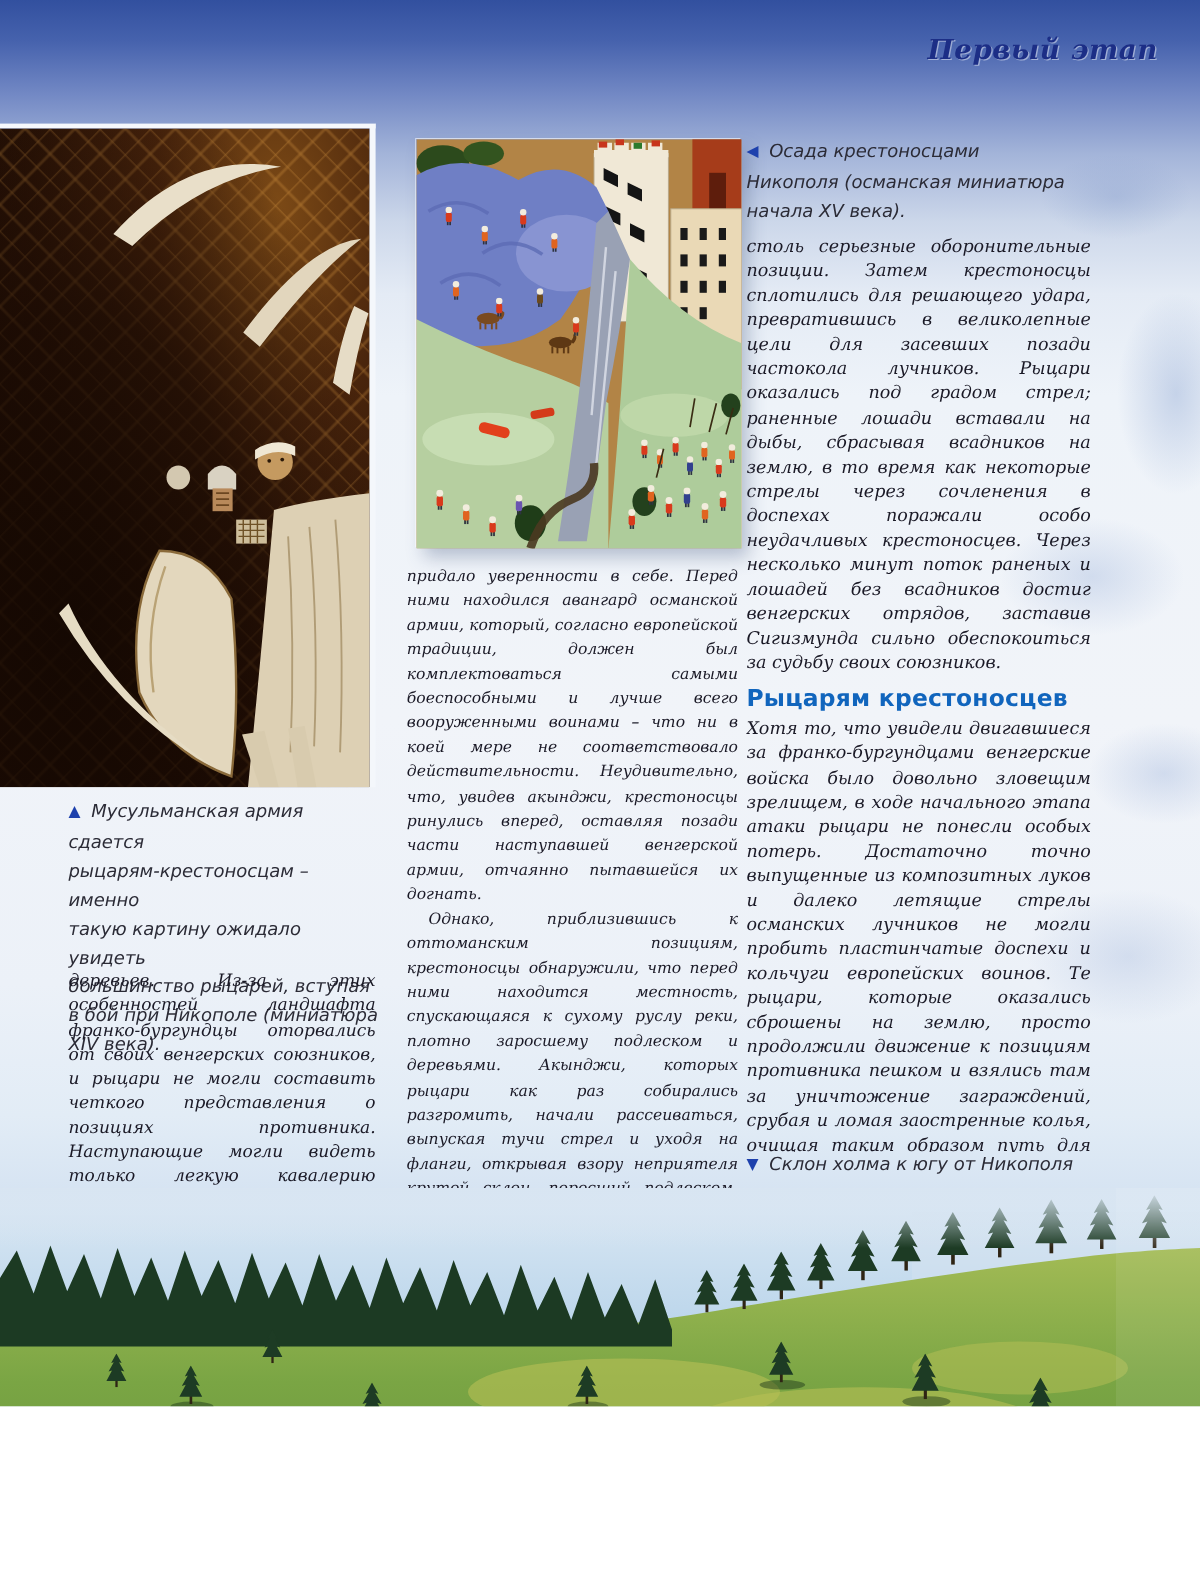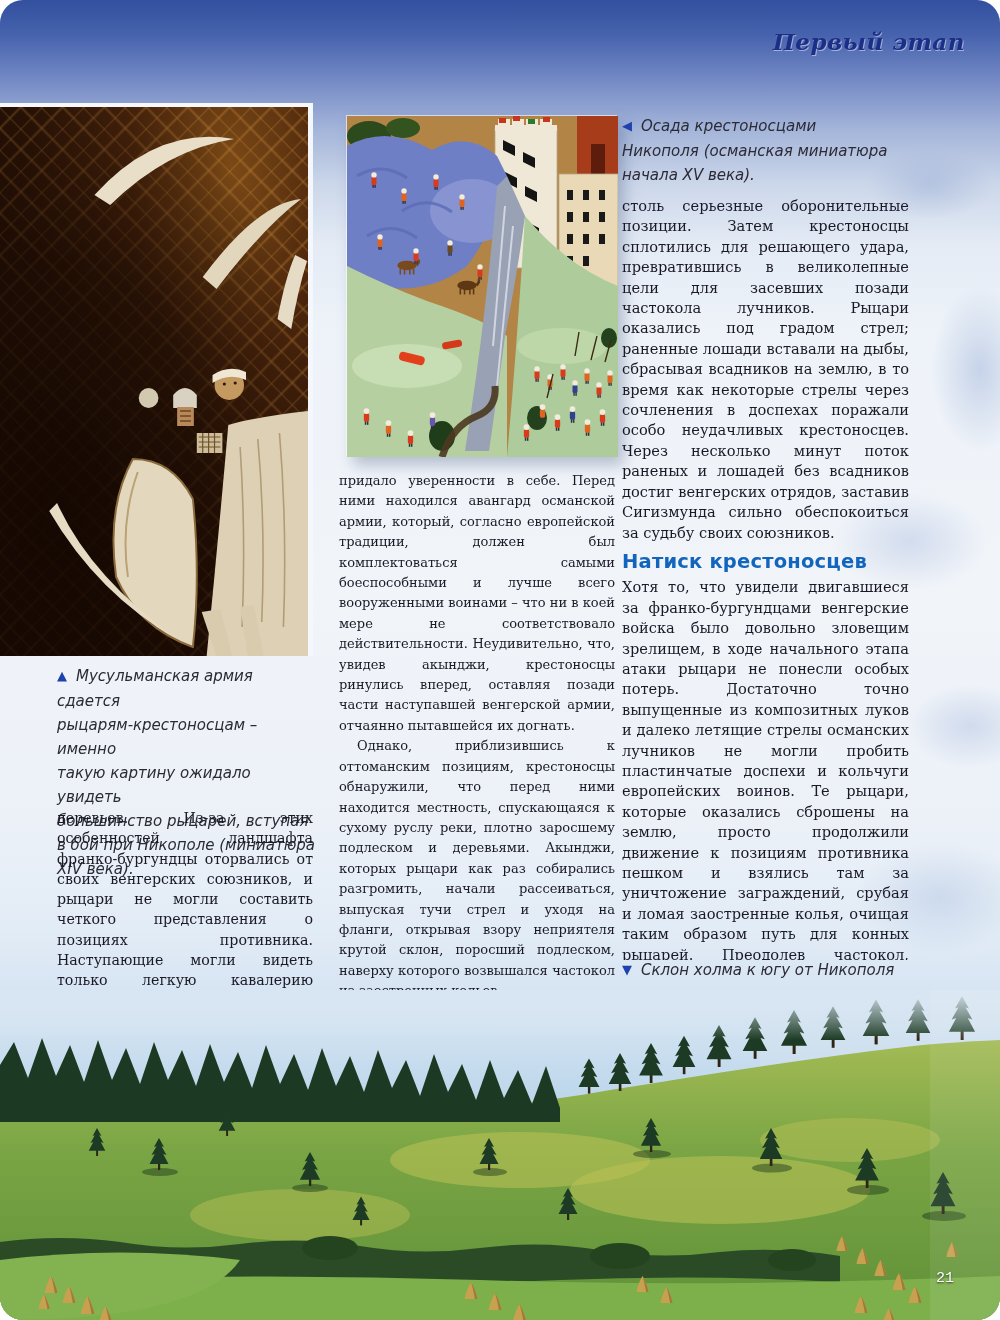--- a/index.html
+++ b/index.html
@@ -1,23 +1,22 @@
 <!DOCTYPE html>
 <html lang="ru"><head>
 <meta charset="utf-8">
 <style>
   html,body{margin:0;padding:0;}
   .page{
-    position:relative; width:1000px; height:1320px; overflow:hidden;
+    position:relative; width:1000px; height:1172px; overflow:hidden;
     font-family:"DejaVu Serif",serif;
     background:linear-gradient(180deg,
       #32509f 0px, #4662ad 34px, #7288c4 78px, #a3b4d9 128px,
       #ccd7ea 185px, #e4ebf5 245px, #eef3f9 330px, #f1f4f9 600px,
       #ecf1f8 820px, #e2ecf6 930px, #d5e3f2 1000px, #cfe0f0 1060px);
-    border-radius:23px;
   }
   .clouds{
     position:absolute; inset:0; pointer-events:none;
     background:
       radial-gradient(90px 50px at 93% 14%, rgba(125,150,200,.30), transparent 70%),
       radial-gradient(70px 120px at 98% 28%, rgba(115,145,200,.33), transparent 70%),
       radial-gradient(110px 70px at 91% 41%, rgba(130,158,208,.28), transparent 70%),
       radial-gradient(90px 60px at 97% 55%, rgba(120,150,205,.26), transparent 70%),
       radial-gradient(120px 80px at 94% 68%, rgba(128,156,206,.24), transparent 70%);
   }
@@ -44,21 +43,21 @@
     color:#2b2b36; font-size:15px; line-height:24px;
   }
   .marker{
     display:inline-block; color:#1e41ad; font-style:normal; font-size:13px;
     margin-right:9px; position:relative; top:-1px;
   }
   .cap-text{white-space:pre-line;}
   .col{
     position:absolute; text-align:justify; color:#1a1926; overflow:hidden;
   }
-  .col p{margin:0; padding:0;}
+  .col p{margin:0; padding:0;font-style:italic;}
   .col p.indent{text-indent:18px;}
   .col-left  {left:57px;  top:808px; width:256px; height:240px; font-size:14.2px; line-height:20.3px;}
   .col-mid   {left:339px; top:471px; width:276px; height:566px; font-size:13px; line-height:20.4px;}
   .col-right {left:622px; top:196px; width:287px; height:764px; font-size:14.6px; line-height:20.4px;}
   .col-right h2{
     font-family:"DejaVu Sans",sans-serif; font-weight:bold; font-size:19.5px;
     color:#1165bd; margin:9px 0 5px 0; text-align:left; letter-spacing:.2px;
   }
   .cap-ottoman {left:622px; top:114px; width:282px;}
   .cap-crusader{left:57px;  top:664px; width:262px;}
@@ -270,21 +269,21 @@
   </div>
 
   <div class="col col-mid">
     <p>придало уверенности в себе. Перед ними находился авангард османской армии, который, согласно европейской традиции, должен был комплектоваться самыми боеспособными и лучше всего вооруженными воинами – что ни в коей мере не соответствовало действительности. Неудивительно, что, увидев акынджи, крестоносцы ринулись вперед, оставляя позади части наступавшей венгерской армии, отчаянно пытавшейся их догнать.</p>
     <p class="indent">Однако, приблизившись к оттоманским позициям, крестоносцы обнаружили, что перед ними находится местность, спускающаяся к сухому руслу реки, плотно заросшему подлеском и деревьями. Акынджи, которых рыцари как раз собирались разгромить, начали рассеиваться, выпуская тучи стрел и уходя на фланги, открывая взору неприятеля крутой склон, поросший подлеском, наверху которого возвышался частокол из заостренных кольев.</p>
 
   </div>
 
   <div class="col col-right">
     <p>столь серьезные оборонительные позиции. Затем крестоносцы сплотились для решающего удара, превратившись в великолепные цели для засевших позади частокола лучников. Рыцари оказались под градом стрел; раненные лошади вставали на дыбы, сбрасывая всадников на землю, в то время как некоторые стрелы через сочленения в доспехах поражали особо неудачливых крестоносцев. Через несколько минут поток раненых и лошадей без всадников достиг венгерских отрядов, заставив Сигизмунда сильно обеспокоиться за судьбу своих союзников.</p>
-    <h2>Натиск крестоносцев</h2>
+    <h2>Рыцарям крестоносцев</h2>
     <p>Хотя то, что увидели двигавшиеся за франко-бургундцами венгерские войска было довольно зловещим зрелищем, в ходе начального этапа атаки рыцари не понесли особых потерь. Достаточно точно выпущенные из композитных луков и далеко летящие стрелы османских лучников не могли пробить пластинчатые доспехи и кольчуги европейских воинов. Те рыцари, которые оказались сброшены на землю, просто продолжили движение к позициям противника пешком и взялись там за уничтожение заграждений, срубая и ломая заостренные колья, очищая таким образом путь для конных рыцарей. Преодолев частокол, крестоносцы нанесли тяжелое поражение османской пехоте. Вооруженные легкими луками и кинжалами, не имевшие никакой брони, пешие турки не могли оказать</p>
   </div>
 
   <div class="photo">
     <svg viewBox="0 0 1000 330" preserveAspectRatio="none">
       <defs>
         <linearGradient id="sky" x1="0" y1="0" x2="0" y2="1">
           <stop offset="0" stop-color="#dde9f4"></stop>
             <stop offset="0.5" stop-color="#c6dcee"></stop>
             <stop offset="1" stop-color="#b3d0e8"></stop>

